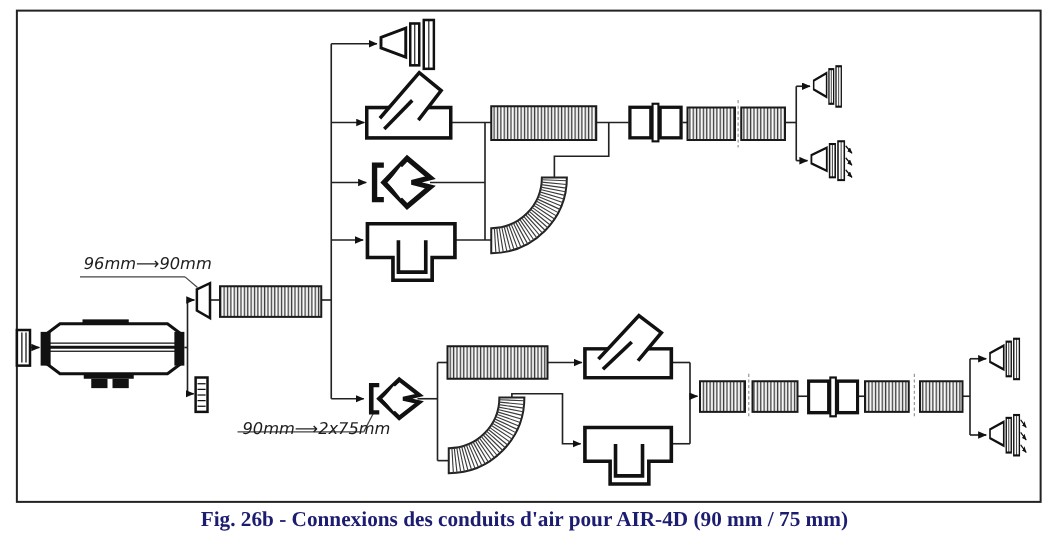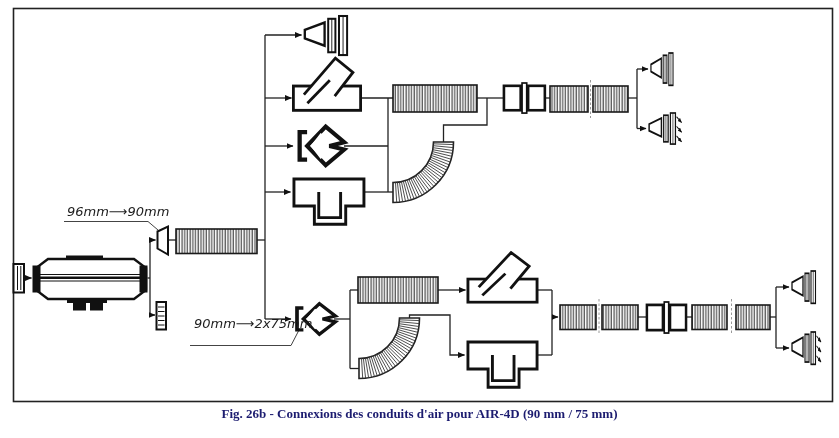--- a/index.html
+++ b/index.html
@@ -2,21 +2,21 @@
 <html><head>
 <meta charset="utf-8">
 <style>
   html,body{margin:0;padding:0;background:#fff;}
   .stage{position:relative;width:839px;height:438px;background:#fff;overflow:hidden;
          font-family:"DejaVu Sans",sans-serif;}
   .stage svg{position:absolute;left:0;top:0;}
   .anno{position:absolute;font-style:italic;font-size:13px;color:#1d1d1d;
         letter-spacing:0;white-space:nowrap;}
   .caption{position:absolute;left:0;top:406px;width:839px;text-align:center;
-           font-family:"Liberation Serif",serif;font-weight:bold;font-size:13px;
+           font-family:"Liberation Serif",serif;font-weight:bold;font-size:17px;
            color:#1c1c70;}
 </style>
 </head>
 <body>
 
 <div class="stage">
 
 <svg width="839" height="438" viewBox="0 0 839 438">
   <defs>
     <marker id="ah" markerWidth="8" markerHeight="7" refX="6.5" refY="3" orient="auto" markerUnits="userSpaceOnUse">
@@ -279,17 +279,17 @@
   </g>
   <g transform="translate(791,271) scale(0.50,0.77)">
     <use href="#vent"></use>
   </g>
   <g transform="translate(791,332) scale(0.50,0.77)">
     <use href="#ventArrows"></use>
   </g>
 </svg>
 
 <span class="anno" style="left:67px;top:204px;">96mm⟶90mm</span>
-<span class="anno" style="left:194px;top:316px;text-align:right;">90mm⟶2x75mm</span>
+<span class="anno" style="left:194px;top:336px;text-align:right;">90mm⟶2x75mm</span>
 
 <div class="caption">Fig. 26b - Connexions des conduits d'air pour AIR-4D (90 mm / 75 mm)</div>
 
 </div>
 
 </body></html>

